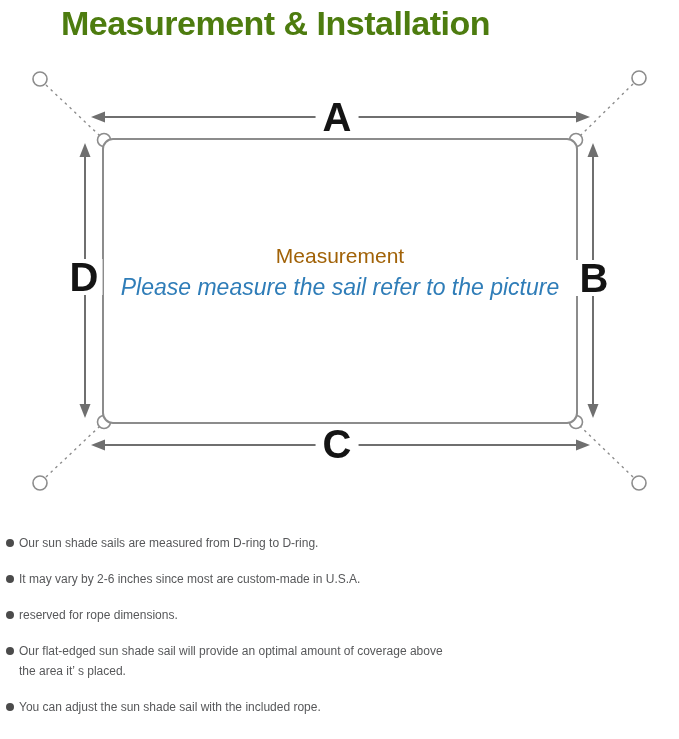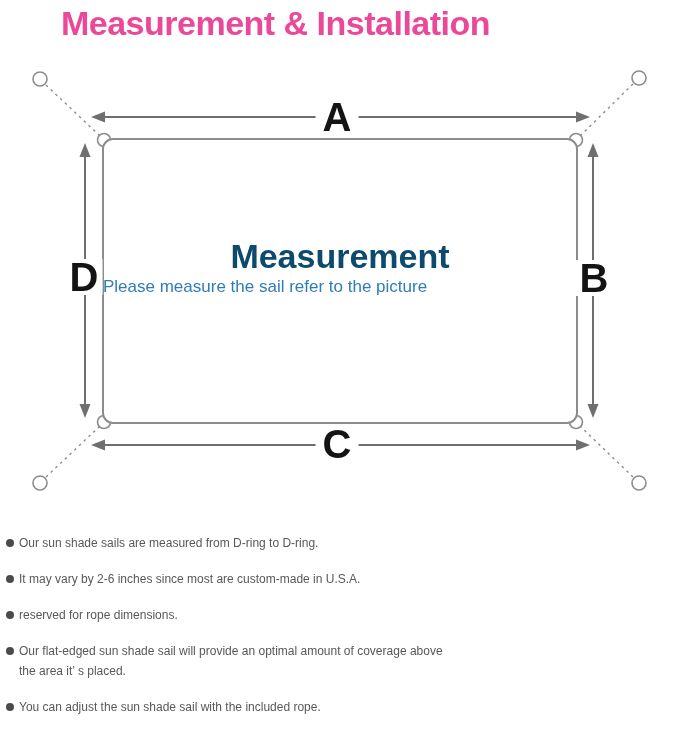--- a/index.html
+++ b/index.html
@@ -2,36 +2,36 @@
 <html><head>
 <meta charset="utf-8">
 <style>
   html,body{margin:0;padding:0;}
   body{
     width:679px;height:739px;position:relative;background:#ffffff;
     font-family:"Liberation Sans", sans-serif;overflow:hidden;
   }
   .page-title{
     position:absolute;top:4px;left:0;width:551px;text-align:center;
-    font-size:34px;font-weight:bold;letter-spacing:-0.5px;color:#ec4899;
+    font-size:34px;font-weight:bold;letter-spacing:-0.5px;color:#4d7c0f;
   }
   svg.diagram{position:absolute;left:0;top:0;}
   .dim-label{
     position:absolute;transform:translate(-50%,-50%);
     font-size:40px;line-height:36px;font-weight:bold;color:#141414;
     background:#ffffff;padding:0 7px;
   }
   .dim-label.vert{padding:0 4px;}
   .center-title{
     position:absolute;left:103px;width:474px;top:241px;text-align:center;
-    font-size:34px;line-height:30px;font-weight:bold;color:#0c4a6e;
+    font-size:21px;line-height:30px;font-weight:normal;color:#a16207;
   }
   .center-sub{
-    position:absolute;left:103px;width:474px;top:277px;
-    font-size:17px;line-height:20px;color:#2f7db8;
+    position:absolute;left:103px;width:474px;top:277px;text-align:center;
+    font-size:23px;line-height:20px;color:#2f7db8;font-style:italic;
   }
   ul.notes{
     position:absolute;left:6px;top:533px;width:666px;
     list-style:none;margin:0;padding:0;
   }
   ul.notes li{
     position:relative;padding-left:13px;margin-bottom:16px;
     font-size:12px;line-height:20px;color:#57585a;
   }
   ul.notes .dot{

